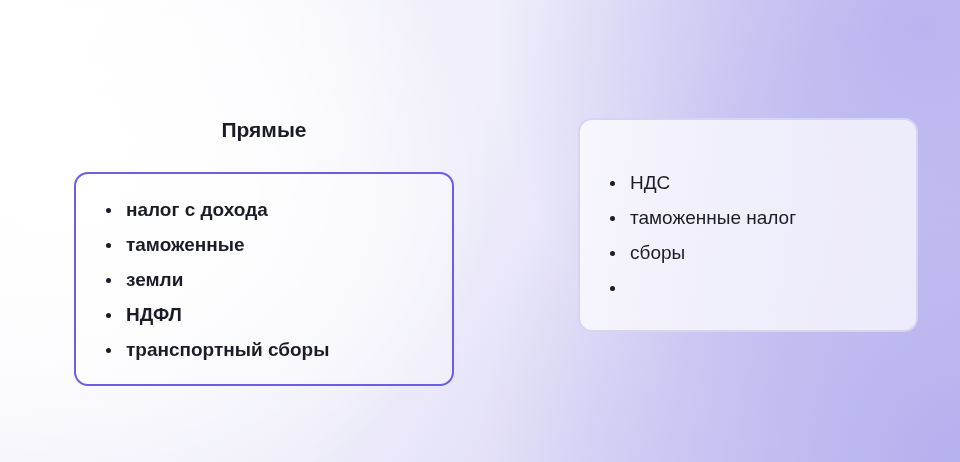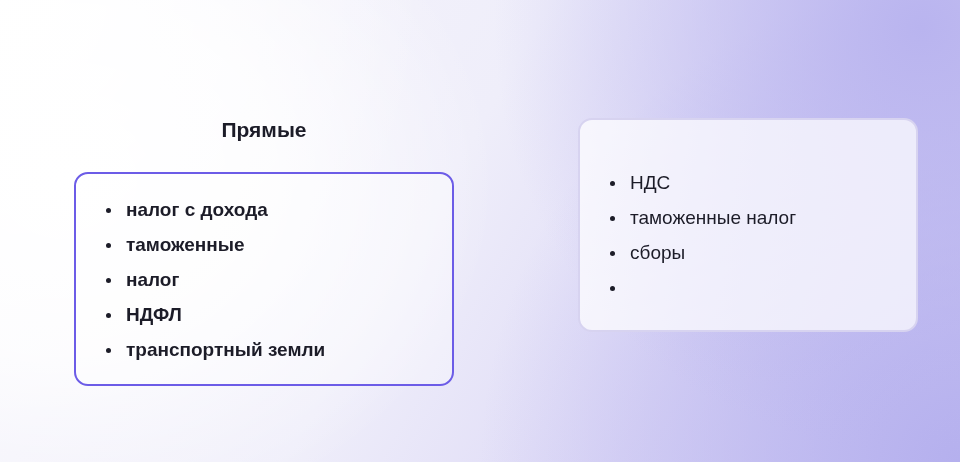--- a/index.html
+++ b/index.html
@@ -126,29 +126,29 @@
           <li>
             <span class="dot"></span>
             <span>налог с дохода</span>
           </li>
           <li>
             <span class="dot"></span>
             <span>таможенные</span>
           </li>
           <li>
             <span class="dot"></span>
-            <span>налог</span>
+            <span>земли</span>
           </li>
           <li>
             <span class="dot"></span>
             <span>НДФЛ</span>
           </li>
           <li>
             <span class="dot"></span>
-            <span>транспортный земли</span>
+            <span>транспортный сборы</span>
           </li>
         </ul>
       </div>
     </div>
 
     <div class="col col-right">
       <div class="card card-right">
         <ul class="items">
           <li>
             <span class="dot"></span>

